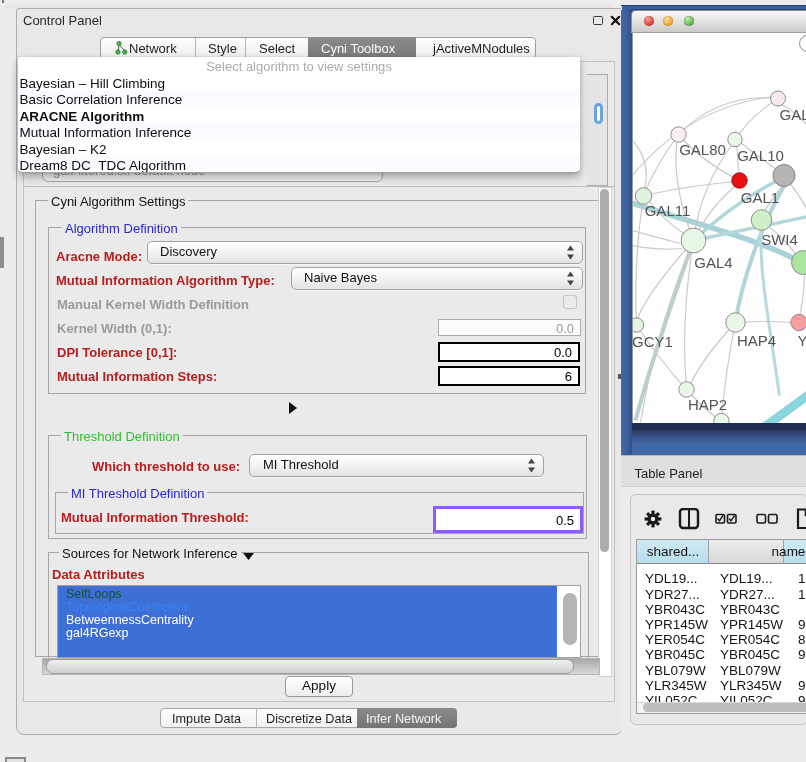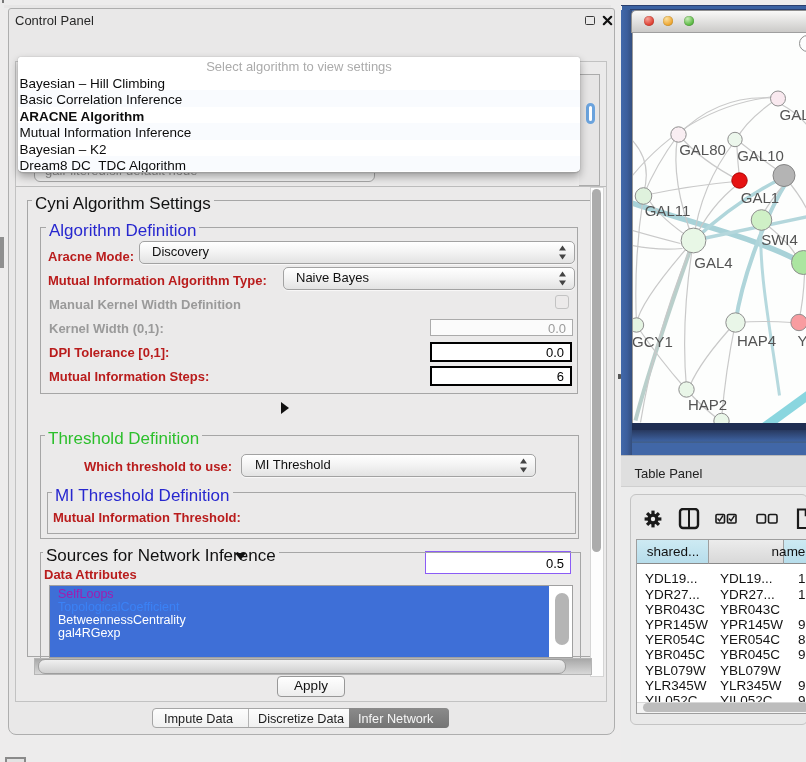--- a/index.html
+++ b/index.html
@@ -4,33 +4,49 @@
 <style>
   html,body{margin:0;padding:0;}
   body{width:806px;height:762px;background:#EDECEC;font-family:"Liberation Sans",sans-serif;overflow:hidden;position:relative;}
   .abs{position:absolute;}
   .lab{font-size:13px;font-weight:bold;color:#b91c1c;white-space:nowrap;}
   .dis{color:#9a9a9a;}
   .combo{position:absolute;border:1px solid #a2a2a2;border-radius:5px;background:linear-gradient(#ffffff,#f4f4f4 45%,#e3e3e3);box-shadow:0 1px 1px rgba(255,255,255,.7);}
   .tf{position:absolute;background:#fff;}
   .tf span{position:absolute;right:6px;top:50%;transform:translateY(-50%);font-size:13px;color:#000;}
   .grp{position:absolute;border:1px solid #a6a6a6;}
-  .gt{position:absolute;font-size:17px;background:#ebeaea;padding:0 3px;white-space:nowrap;}
+  .gt{position:absolute;font-size:13px;background:#ebeaea;padding:0 3px;white-space:nowrap;margin-left:8px;}
 </style>
 </head>
 <body>
 
-<div class="abs" id="cp" style="left:8px;top:8px;width:607px;height:727px;background:#e9e8e8;border:1px solid #aeaeae;border-radius:3px 3px 8px 8px;box-sizing:border-box;">
+<div class="abs" id="cp" style="left:16px;top:8px;width:607px;height:727px;background:#e9e8e8;border:1px solid #aeaeae;border-radius:3px 3px 8px 8px;box-sizing:border-box;">
   <div class="abs" style="left:6px;top:4px;font-size:13px;color:#282828;">Control Panel</div>
 
   <div class="abs" style="left:576px;top:6.5px;width:7.5px;height:7.5px;border:1.8px solid #3a3a3a;border-radius:1.5px;"></div>
   <svg class="abs" style="left:593px;top:6px;" width="11" height="11" viewBox="0 0 11 11">
       <path d="M1.8 1.8 L9.2 9.2 M9.2 1.8 L1.8 9.2" stroke="#111" stroke-width="2.2" stroke-linecap="round"></path>
     </svg>
 
+  <div class="abs" id="toptabs" style="left:83px;top:28px;width:436px;height:22px;background:linear-gradient(#fdfdfd,#ededed);border:1px solid #9f9f9f;border-radius:4px;box-sizing:border-box;">
+    <div class="abs" style="left:94px;top:0;width:1px;height:20px;background:#b4b4b4;"></div>
+    <div class="abs" style="left:144px;top:0;width:1px;height:20px;background:#b4b4b4;"></div>
+    <div class="abs" style="left:206.5px;top:-1px;width:108px;height:22px;background:linear-gradient(#8b8b8b,#787878);"></div>
+    <div class="abs" style="left:14px;top:3px;"><svg width="13" height="14" viewBox="0 0 13 14">
+          <circle cx="4" cy="2.6" r="2.2" fill="#4caf50" stroke="#2e7d32" stroke-width=".8"></circle>
+          <circle cx="3" cy="11" r="2.2" fill="#4caf50" stroke="#2e7d32" stroke-width=".8"></circle>
+          <circle cx="9.8" cy="11" r="2.2" fill="#4caf50" stroke="#2e7d32" stroke-width=".8"></circle>
+          <path d="M4 4.5 L3.2 9 M4.8 4.5 L9.2 9.3" stroke="#555" stroke-width="1"></path>
+        </svg></div>
+    <div class="abs" style="left:28px;top:3px;font-size:13px;color:#1d1d1d;">Network</div>
+    <div class="abs" style="left:107px;top:3px;font-size:13px;color:#1d1d1d;">Style</div>
+    <div class="abs" style="left:158px;top:3px;font-size:13px;color:#1d1d1d;">Select</div>
+    <div class="abs" style="left:220px;top:3px;font-size:13px;color:#fbfbfb;">Cyni Toolbox</div>
+    <div class="abs" style="left:332px;top:3px;font-size:13px;color:#1d1d1d;">jActiveMNodules</div>
+  </div>
 
   <div class="abs" id="inner" style="left:6px;top:52px;width:592px;height:641px;background:#ebeaea;border:1px solid #c2c2c2;box-sizing:border-box;">
   </div>
 
   <div class="abs" style="left:25px;top:150px;width:339px;height:21px;border:1px solid #a8a8a8;border-radius:6px;background:#f3f3f3;overflow:hidden;">
     <div class="abs" style="left:10px;top:3px;font-size:13px;color:#949494;">galFiltered.sif default node</div>
   </div>
 
   <div class="abs" style="left:570px;top:65px;width:20px;height:110px;border:1px solid #ababab;border-left:none;background:#e6e5e5;"></div>
   <div class="abs" style="left:576.5px;top:94px;width:3px;height:15px;border:3px solid #6ba3dd;border-radius:5.5px;background:#fff;"></div>
@@ -92,35 +108,35 @@
         <path d="M4.5 0.5 L8 5.5 L1 5.5 Z" fill="#444"></path>
         <path d="M4.5 14.5 L8 9.5 L1 9.5 Z" fill="#444"></path>
       </svg>
     </div>
   <div class="abs" style="left:246px;top:448px;font-size:13px;color:#111;">MI Threshold</div>
 
   <div class="grp" style="left:38px;top:483px;width:527px;height:40px;"></div>
   <div class="gt" style="left:43px;top:477px;color:#2727cf;">MI Threshold Definition</div>
 
   <div class="abs lab" style="left:44px;top:501px;">Mutual Information Threshold:</div>
-  <div class="tf" style="left:416px;top:497px;width:144px;height:21px;border:1px solid #8b5cf6;margin-top:45px;">
+  <div class="tf" style="left:416px;top:497px;width:144px;height:21px;border:3px solid #8b5cf6;">
       <span>0.5</span>
     </div>
 
   <div class="grp" style="left:31px;top:543px;width:539px;height:105px;border-bottom:none;"></div>
   <div class="gt" style="left:34px;top:537px;color:#111;">Sources for Network Inference</div>
   <svg class="abs" style="left:225px;top:542px;" width="13" height="10" viewBox="0 0 13 10">
       <path d="M1 2 L12 2 L6.5 9 Z" fill="#111"></path>
     </svg>
 
   <div class="abs lab" style="left:35px;top:558px;">Data Attributes</div>
 
   <div class="abs" style="left:40px;top:576px;width:522px;height:71px;background:#fff;border:1px solid #a0a0a0;overflow:hidden;">
     <div class="abs" style="left:0;top:0;width:499px;height:71px;background:#3e6fd7;"></div>
-    <div class="abs" style="left:8px;top:1px;font-size:12.5px;color:#a21caf;">SelfLoops</div>
+    <div class="abs" style="left:8px;top:1px;font-size:12.5px;color:#14532d;">SelfLoops</div>
     <div class="abs" style="left:8px;top:14px;font-size:12.5px;color:#3b82f6;">TopologicalCoefficient</div>
     <div class="abs" style="left:8px;top:27px;font-size:12.5px;color:#fff;">BetweennessCentrality</div>
     <div class="abs" style="left:8px;top:40px;font-size:12.5px;color:#fff;">gal4RGexp</div>
     <div class="abs" style="left:505px;top:7px;width:14px;height:52px;background:#b5b5b5;border-radius:7px;"></div>
   </div>
 
   <div class="abs" style="left:581px;top:178px;width:12px;height:488px;background:#fdfdfd;border:1px solid #d5d5d5;"></div>
   <div class="abs" style="left:583px;top:180px;width:9px;height:363px;background:#acacac;border-radius:5px;"></div>
 
   <div class="abs" style="left:25px;top:649px;width:556px;height:15px;background:linear-gradient(#a8a8a8,#d8d8d8);border:1px solid #b5b5b5;"></div>

